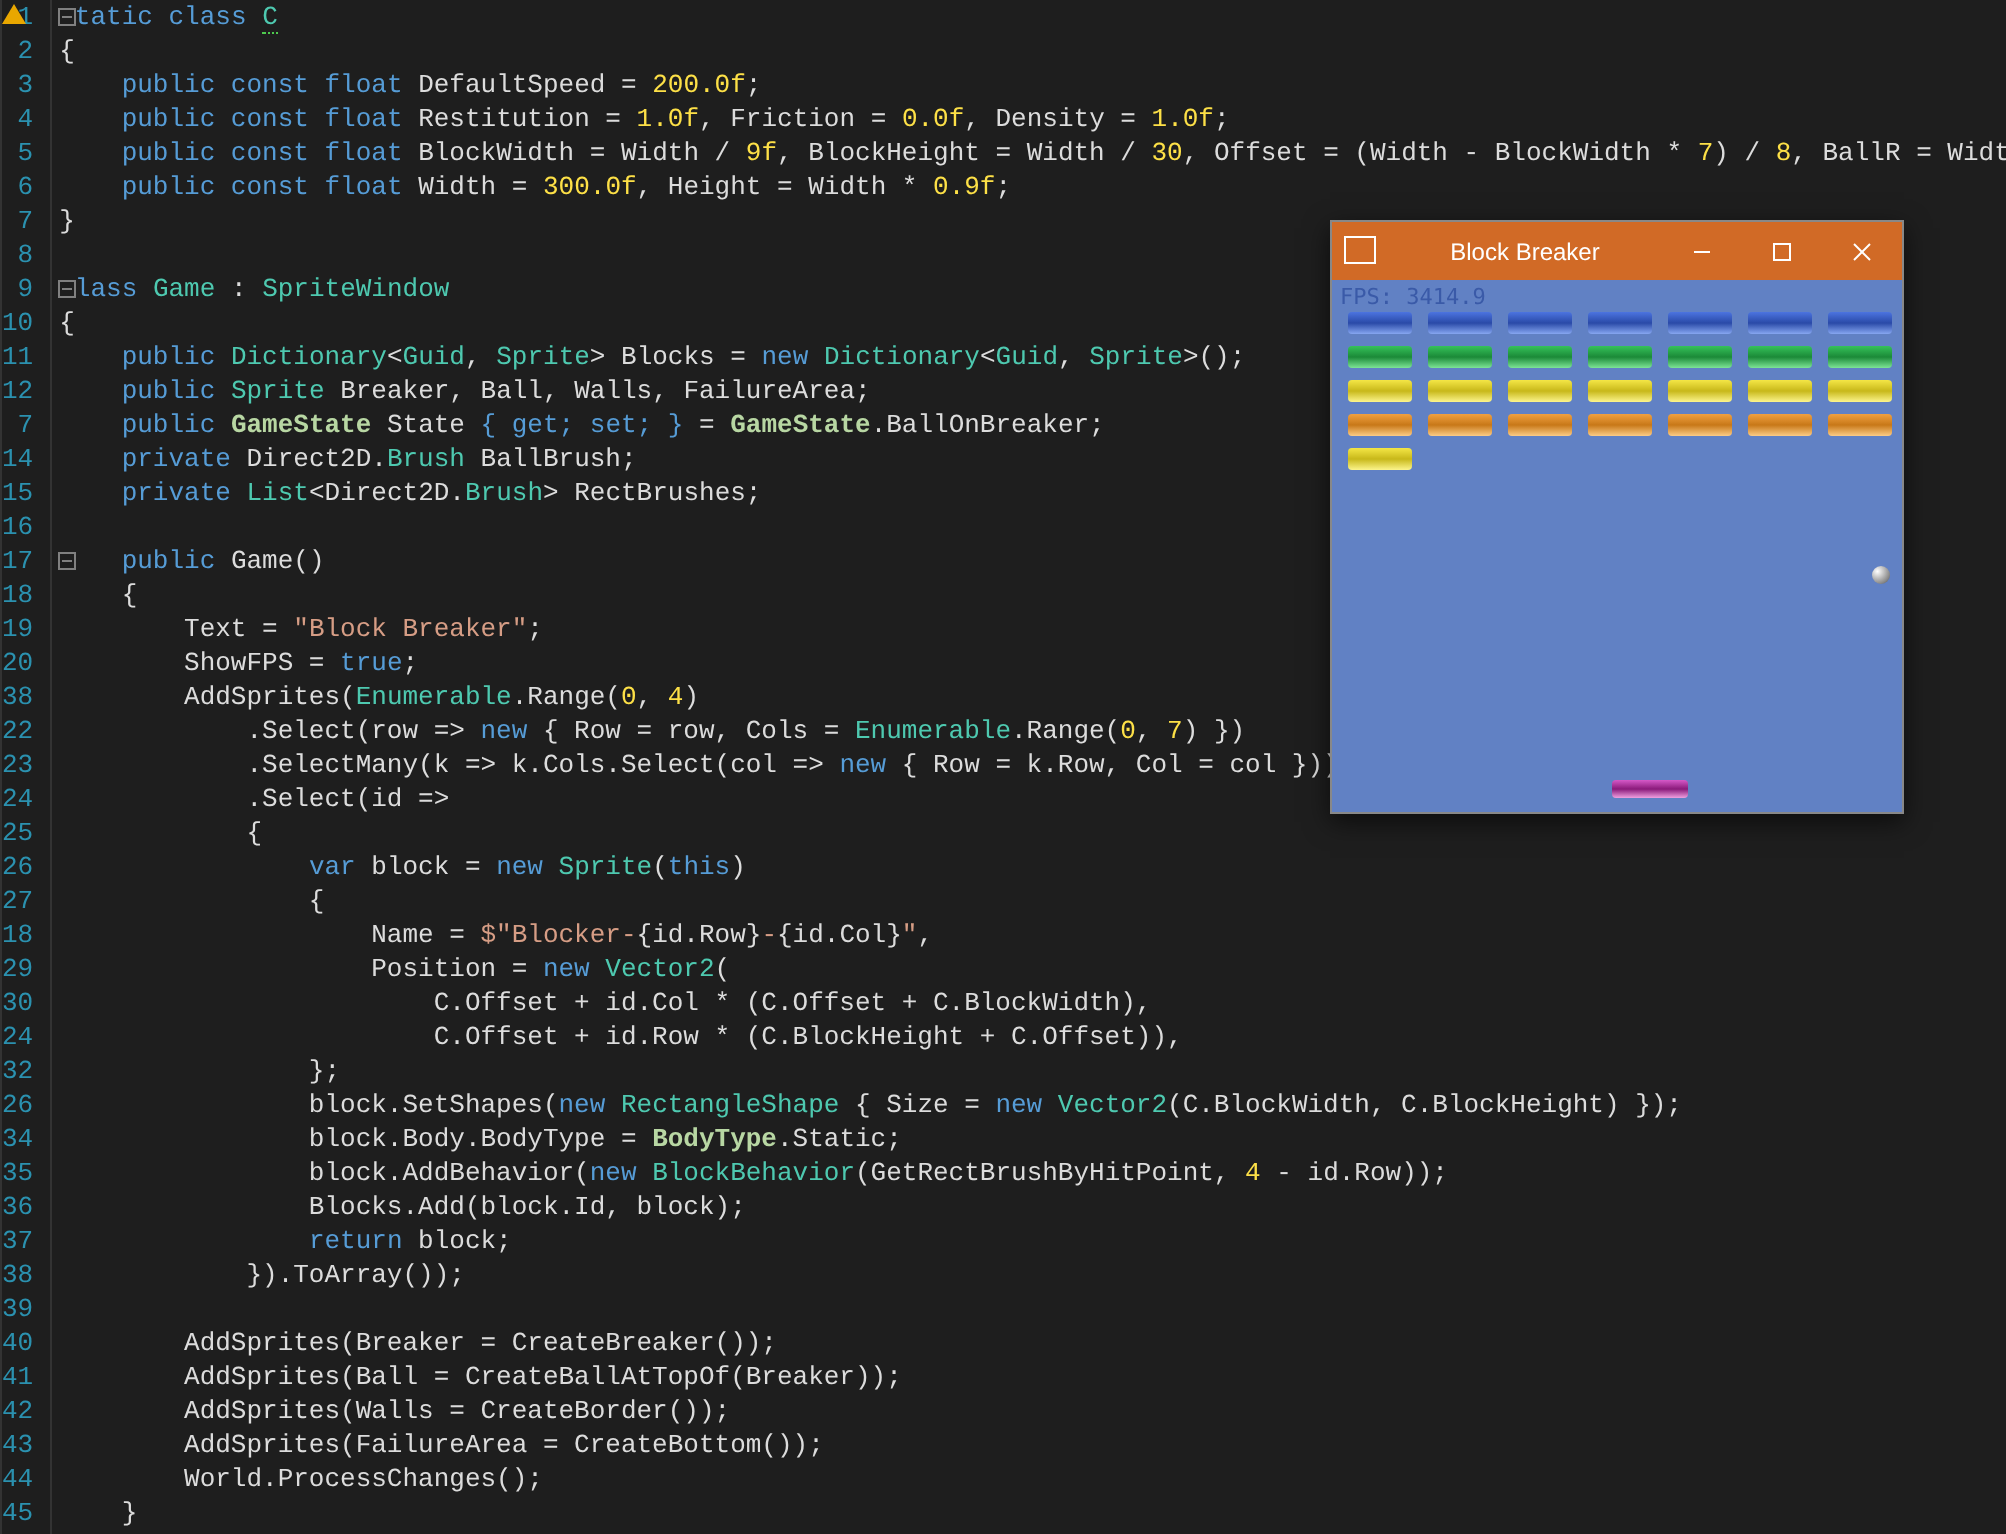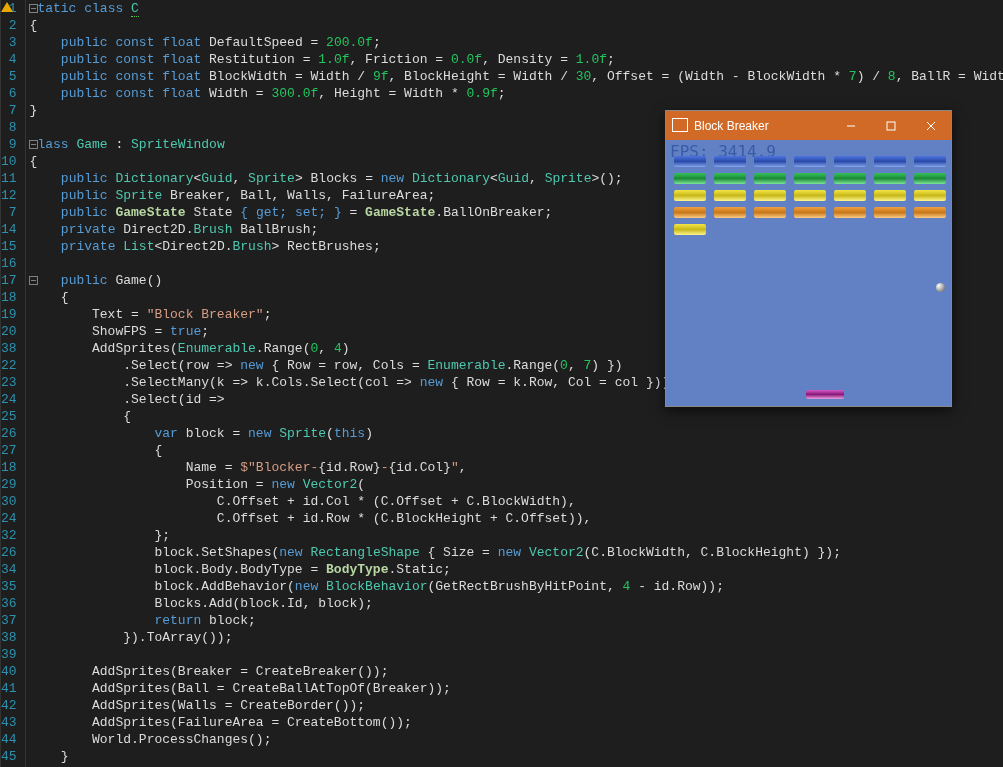--- a/index.html
+++ b/index.html
@@ -60,33 +60,34 @@
     color: #dcdcdc;
     white-space: pre;
     padding-left: 4px;
   }
   .line { height: 17px; line-height: 17px; }
   .squiggle { border-bottom: 1px dotted #4ec94e; }
   
   .kw { color: #569cd6; }      
   .typ { color: #4ec9b0; }     
   .str { color: #d69d85; }     
-  .num { color: #22c55e; }     
+  .num { color: #fde047; }     
   .cls { color: #b8d7a3; font-weight: bold; }
 
   
   .bb-window {
     position: absolute;
     top: 110px;
     left: 665px;
     width: 287px;
     height: 297px;
     background: #6181c4;
     border: 1px solid #888;
     box-shadow: 0 4px 12px rgba(0,0,0,0.6);
+    text-align: center;
   }
   .bb-title {
     height: 29px;
     background: #d16a26;
     display: flex;
     align-items: center;
     color: #fff;
     font-family: "Segoe UI", sans-serif;
     font-size: 12px;
     padding-left: 8px;
@@ -108,21 +109,21 @@
   .bb-btn svg { stroke:#fff; stroke-width:1; fill:none; }
   .bb-canvas {
     position: relative;
     width: 100%;
     height: calc(100% - 29px);
     background: #6181c4;
     overflow: hidden;
   }
   .fps {
     position:absolute; top:2px; left:4px;
-    color:#3a5aa8; font-size:16px; font-family:Consolas,monospace;
+    color:#3a5aa8; font-size:11px; font-family:Consolas,monospace;
   }
   .block { position:absolute; width:32px; height:11px; border-radius:2px; }
   .row-blue .block { background: linear-gradient(#4c74e0,#2a4aa8,#86a6f0); }
   .row-green .block { background: linear-gradient(#36c25a,#1b8a38,#7de496); }
   .row-yellow .block { background: linear-gradient(#f4e646,#c8b81a,#fcf58c); }
   .row-orange .block { background: linear-gradient(#f0a040,#c87818,#fccc86); }
   .row4 .block { background: linear-gradient(#f4e646,#c8b81a,#fcf58c); }
   .ball {
     position:absolute; width:9px; height:9px; border-radius:50%;
     background: radial-gradient(circle at 30% 30%, #fff, #888 70%, #444);

